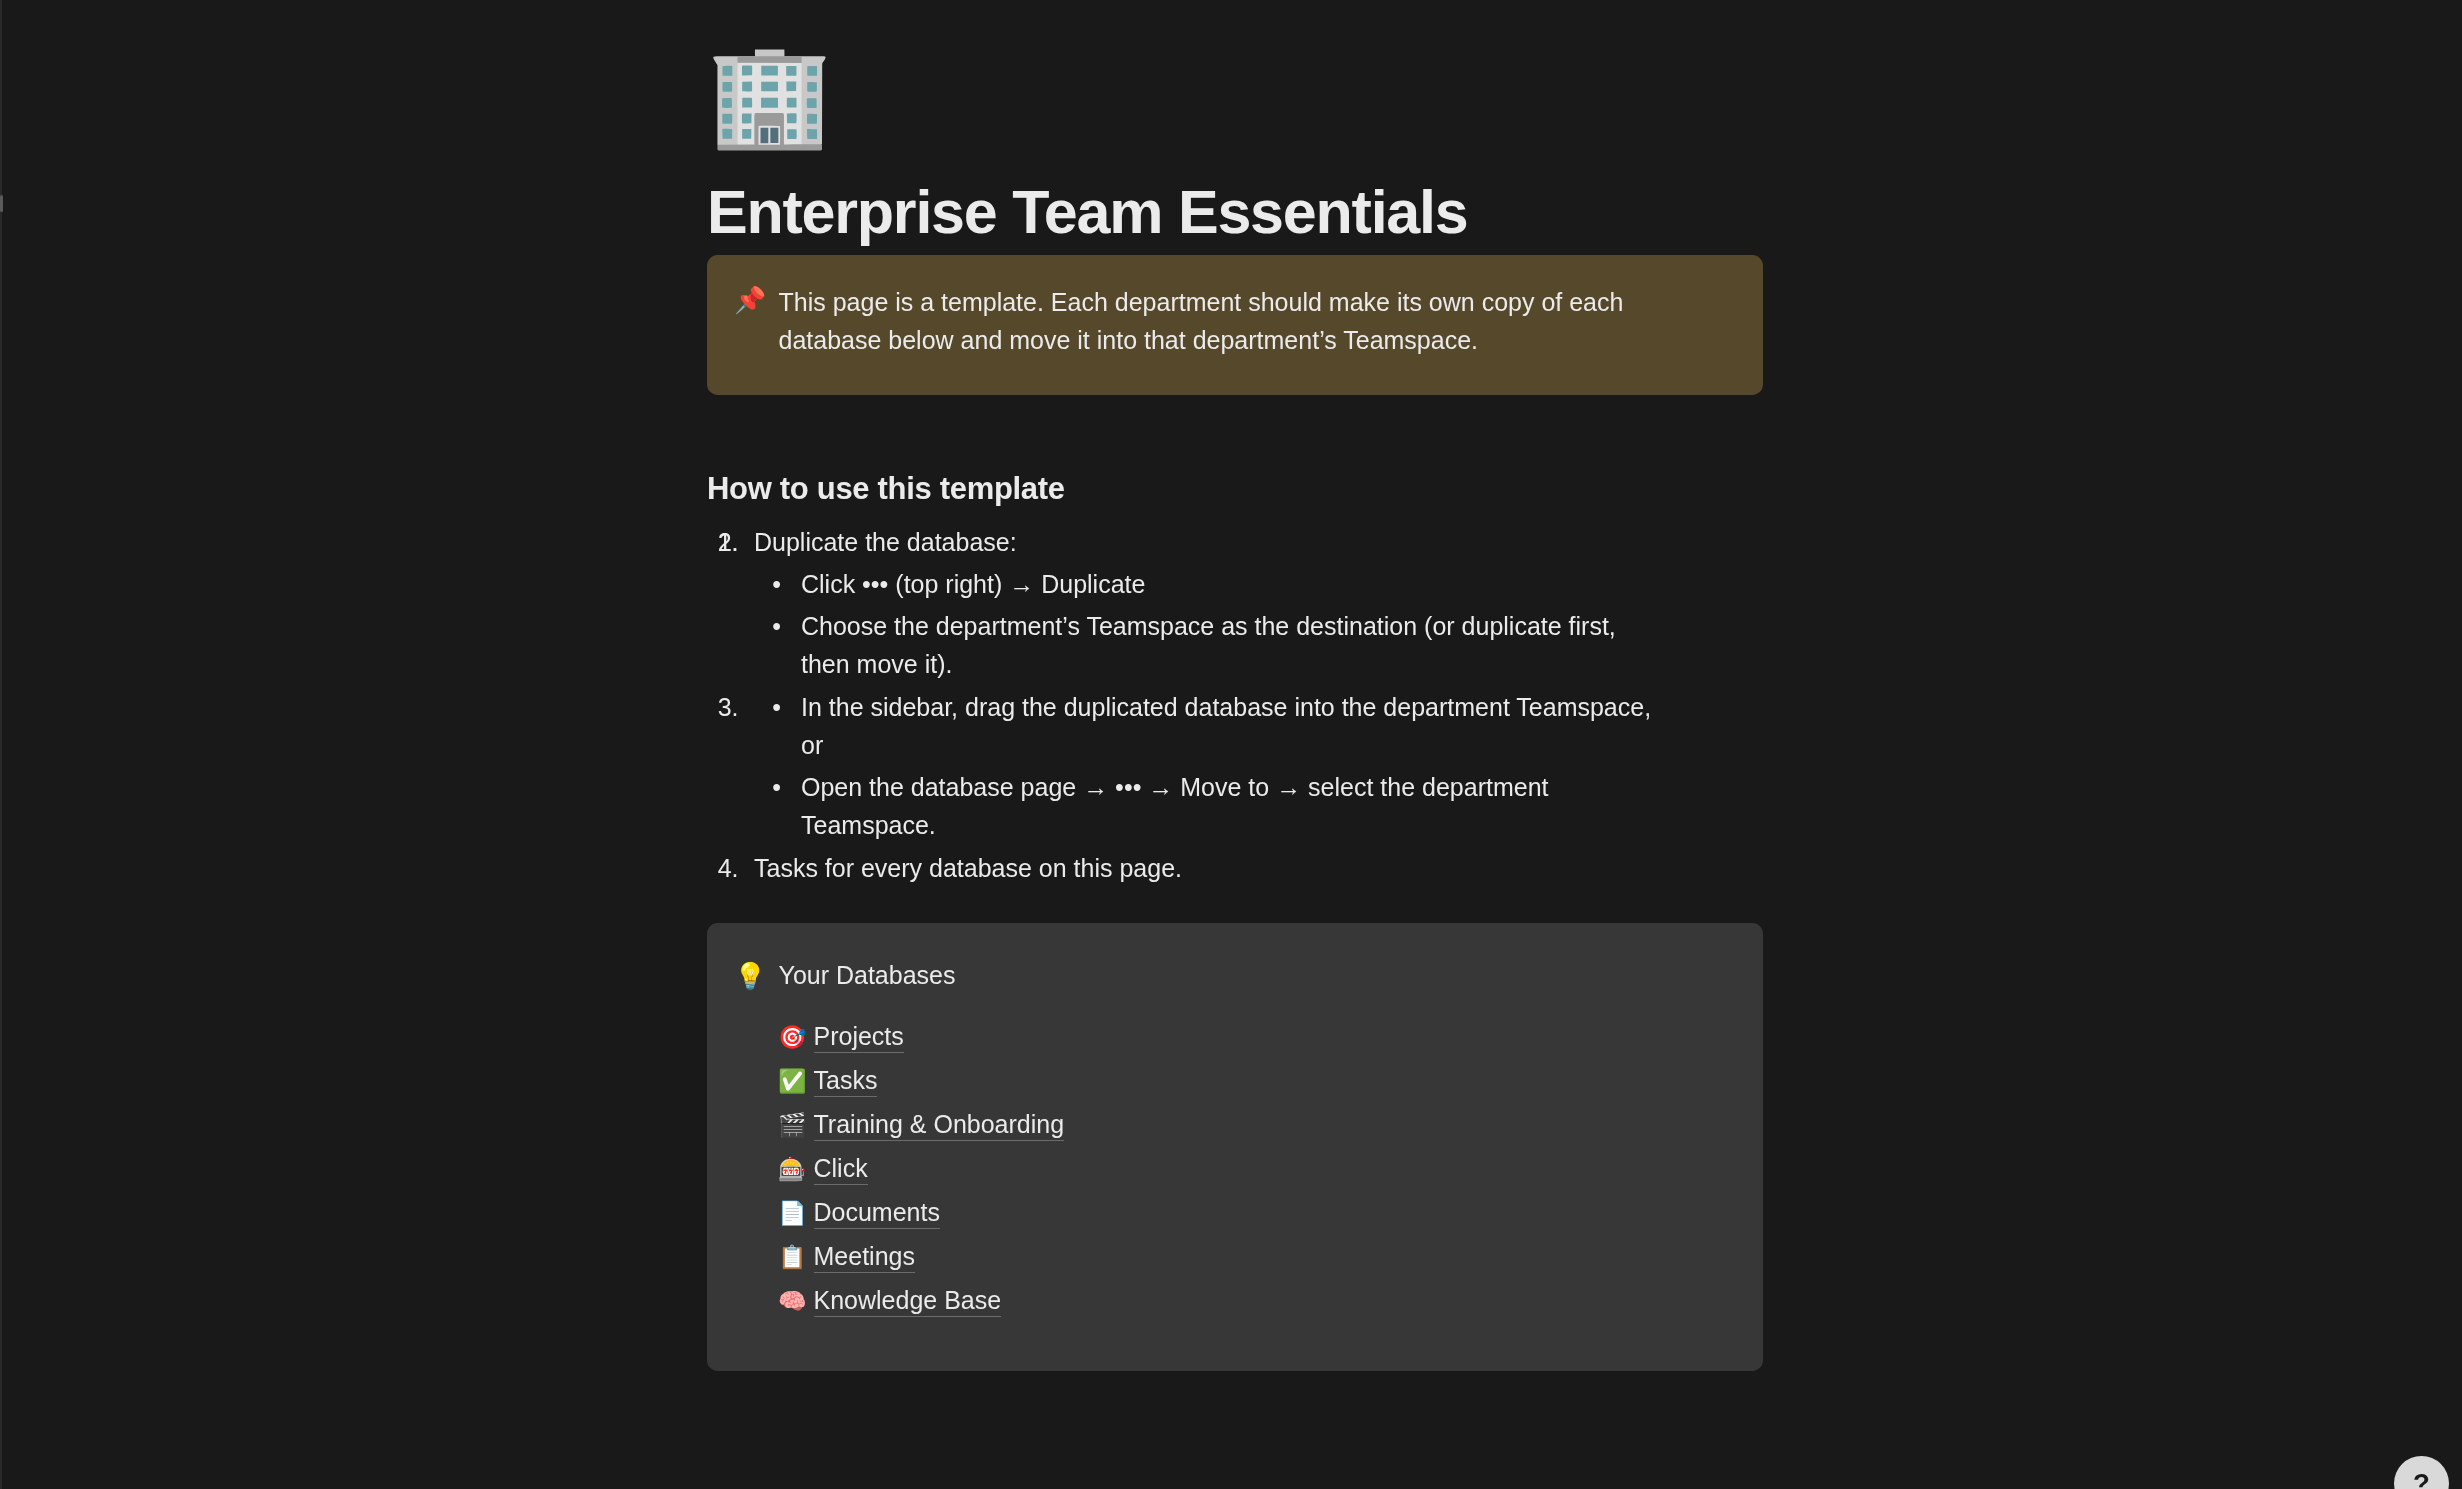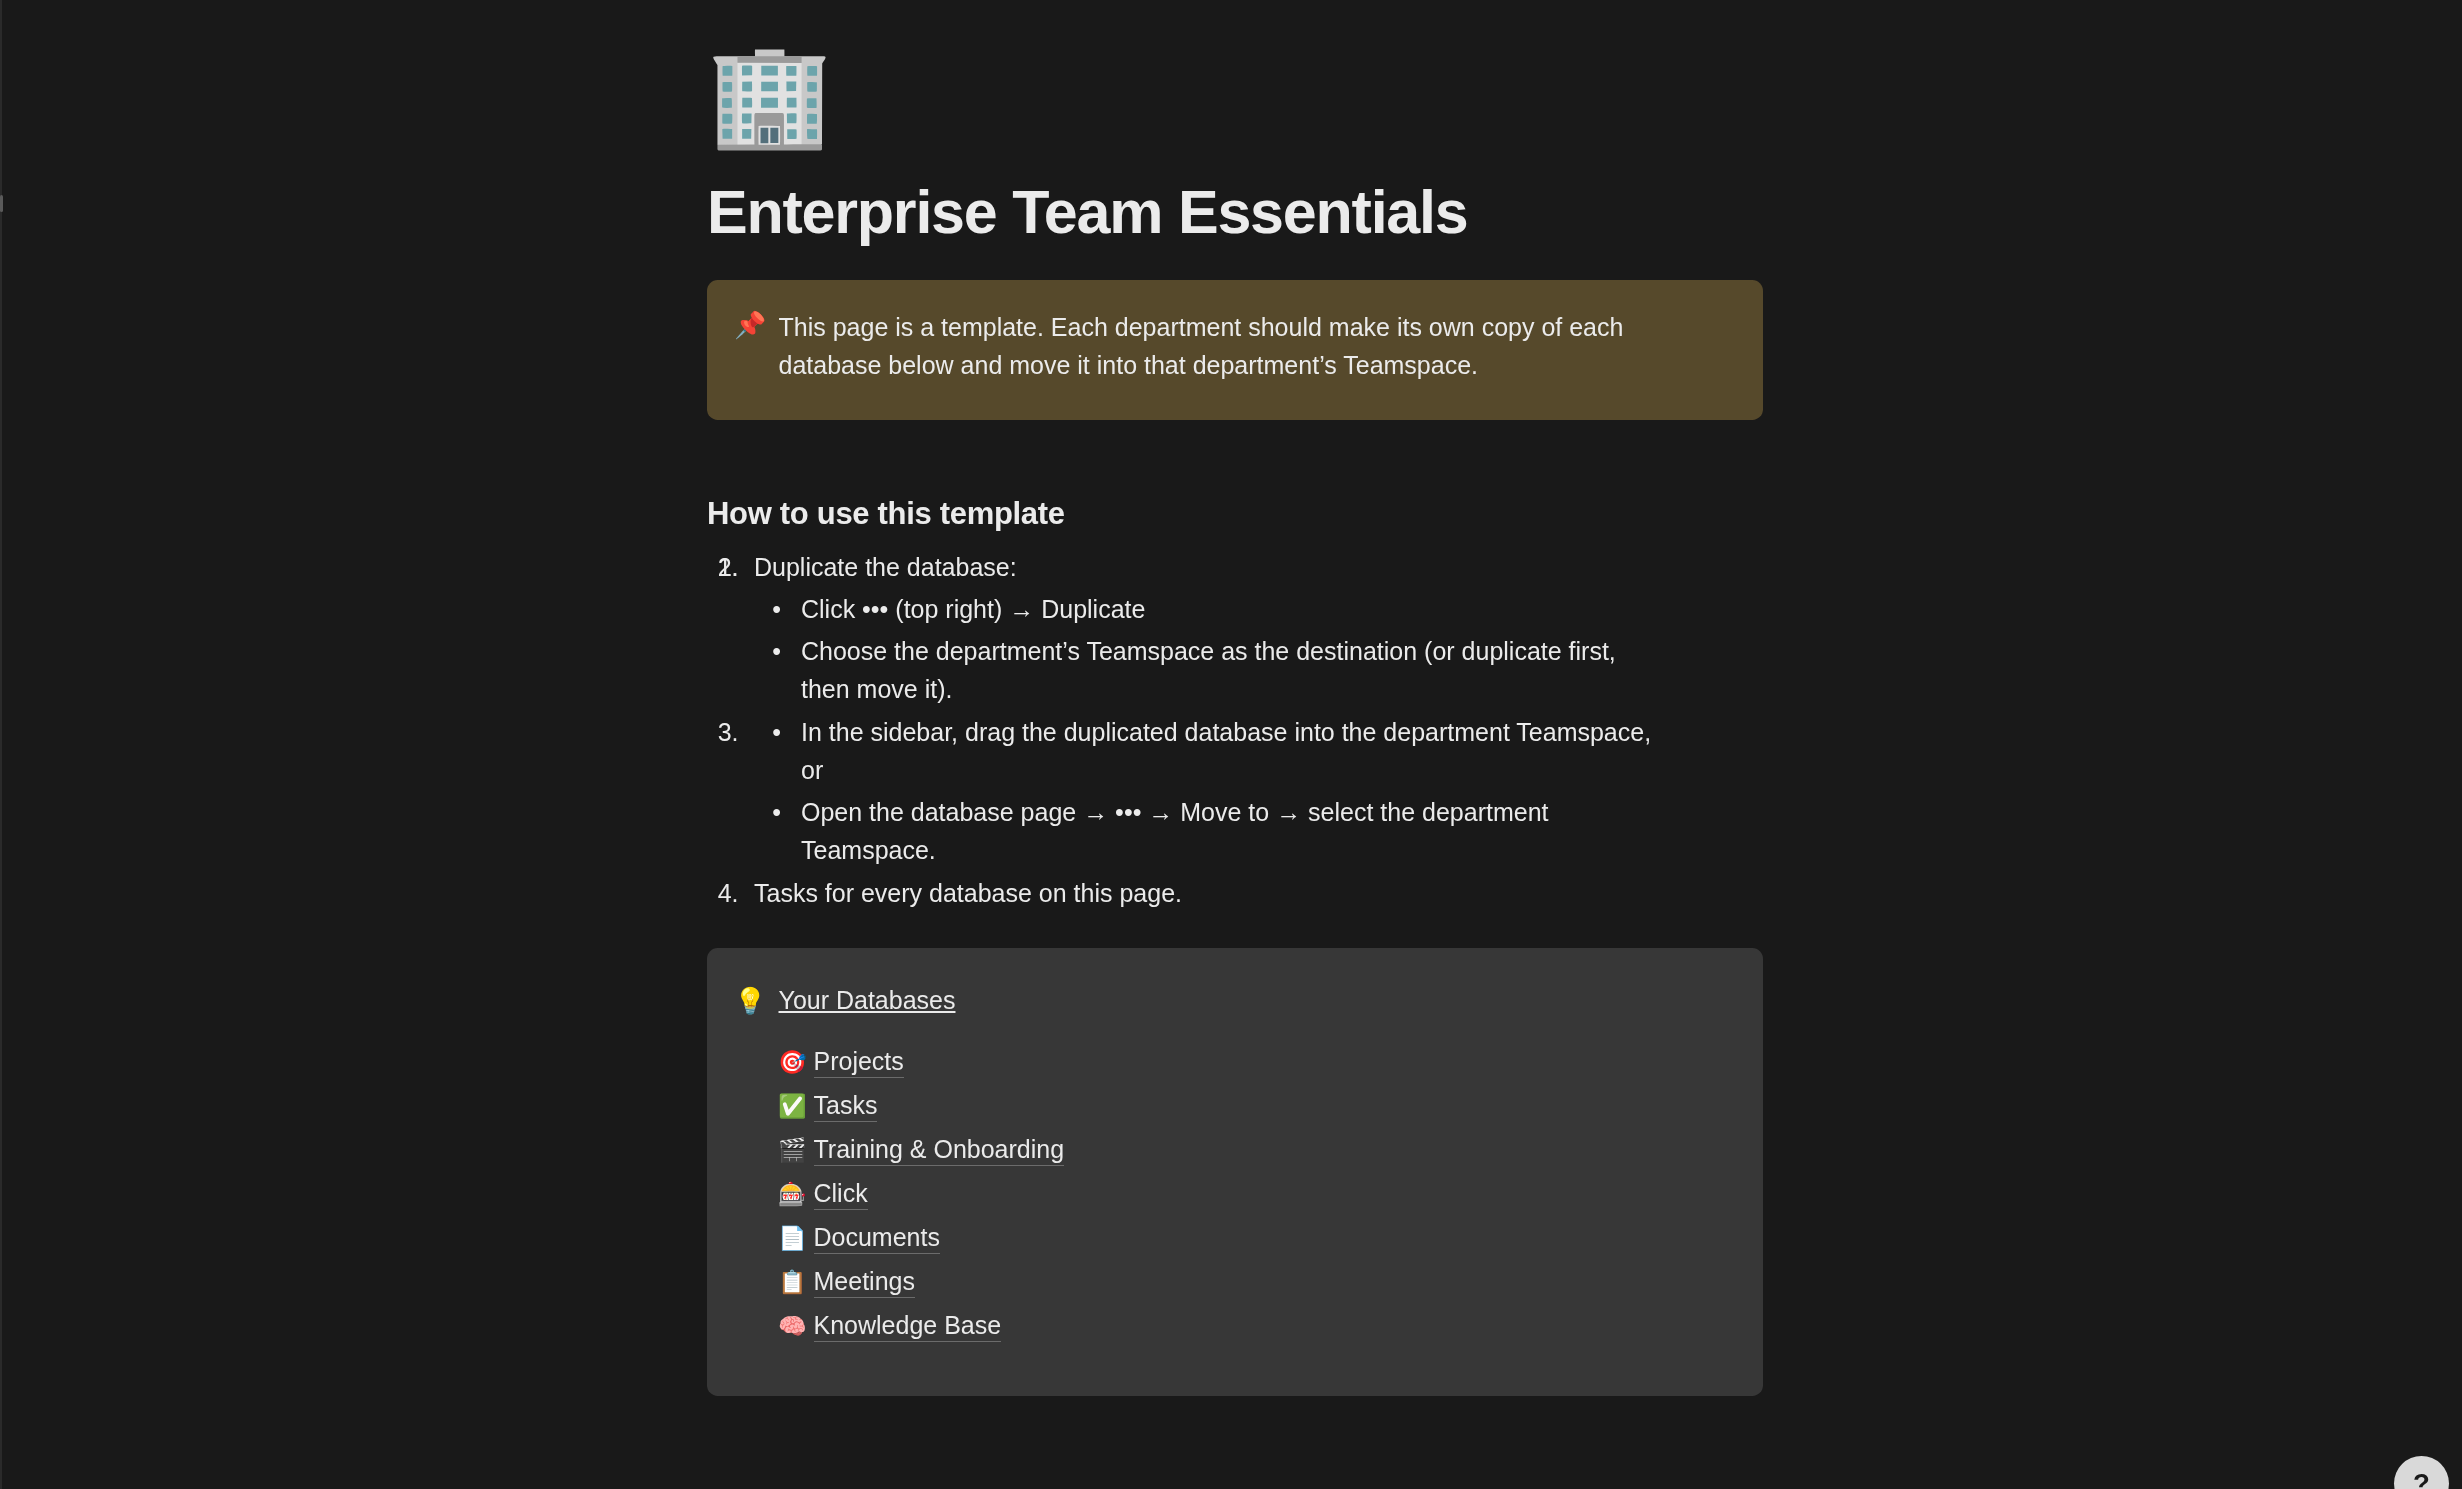--- a/index.html
+++ b/index.html
@@ -51,21 +51,21 @@
   }
 
   
   #page-title {
     font-size: 61px;
     font-weight: bold;
     line-height: 1.05;
     letter-spacing: -0.02em;
     color: #ebebeb;
     margin-top: 6.1px;
-    margin-bottom: 36px;
+    margin-bottom: 11px;
   }
 
   
   .callout {
     display: flex;
     align-items: flex-start;
     border-radius: 10.7px;
     padding: 26px 30.5px 26px 27.5px;
   }
   .callout-olive {
@@ -146,21 +146,20 @@
   
   #databases-title-row {
     display: flex;
     align-items: flex-start;
     margin-bottom: 24.4px;
   }
   #databases-title {
     font-size: 25px;
     line-height: 1.5;
     color: #ebebeb;
-    text-decoration: underline;
   }
   #db-list { list-style: none; padding-left: 44px; }
   .db-item {
     display: flex;
     align-items: center;
     margin-bottom: 10px;
     height: 34px;
   }
   .db-emoji {
     font-size: 23px;

